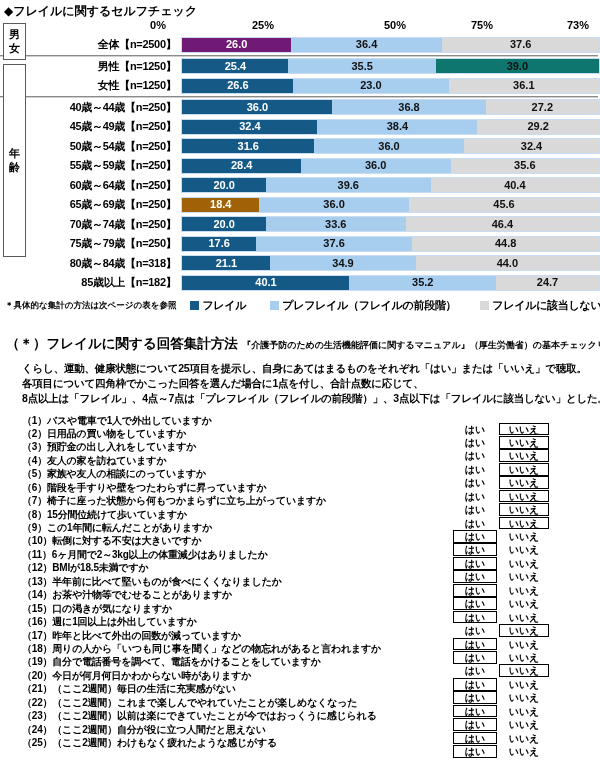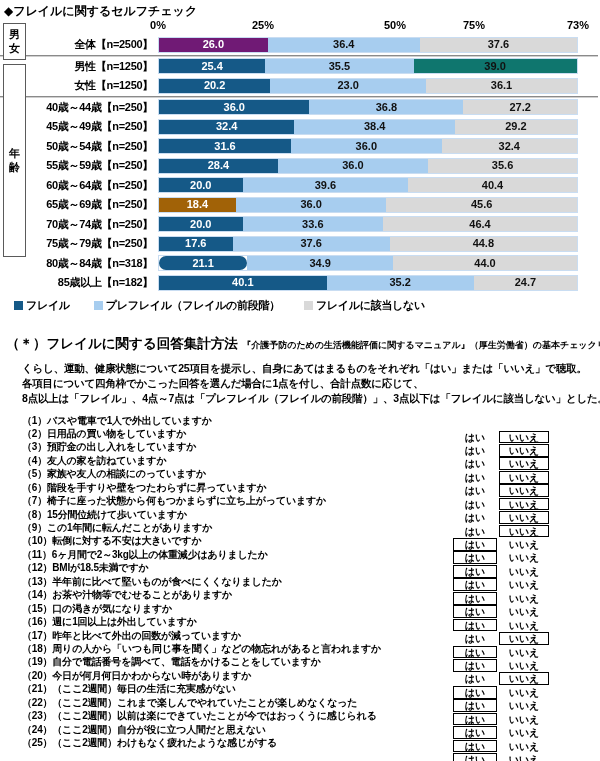--- a/index.html
+++ b/index.html
@@ -10,21 +10,21 @@
     color:#000; position:relative; overflow:hidden;
   }
   .page { width:590px; height:761px; position:relative; padding-top:3px; }
 
   
   .chart-title { font-size:12px; font-weight:bold; padding-left:4px; height:16px; }
   .axis-row { position:relative; height:16px; width:600px; }
   .axis-label { position:absolute; top:0; width:44px; text-align:center;
                 font-size:11px; font-weight:bold; }
   .chart-body { position:relative; width:600px; }
-  .chart-row { display:flex; align-items:center; height:19.5px; width:600px; }
+  .chart-row { display:flex; align-items:center; height:19.5px; width:600px;padding-left:24px; }
   .row-label { width:158px; text-align:right; padding-right:5px;
                font-size:11px; font-weight:bold; white-space:nowrap; letter-spacing:-0.3px; }
   .row-bar { width:420px; height:16px; display:flex;
              border:1px solid #C9DDF2; background:#fff; }
   .seg { height:100%; display:flex; align-items:center; justify-content:center;
          overflow:hidden; }
   .seg-label { font-size:11px; font-weight:bold; line-height:1; }
   .seg0 .seg-label { color:#fff; }
   .seg1 .seg-label, .seg2 .seg-label { color:#111; }
   .group-sep { height:2px; width:598px; border-top:1px solid #8a8a8a;
@@ -49,38 +49,38 @@
   .method-heading .h-note { font-size:9px; font-weight:bold; }
   .method-body { margin-top:7px; padding-left:16px; }
   .method-body-line { font-size:10.5px; font-weight:bold; line-height:15px;
                       white-space:nowrap; letter-spacing:-0.2px; }
 
   
   .questions { margin-top:8px; }
   .q-row { position:relative; height:13.45px; }
   .q-text { position:absolute; left:16px; top:0; font-size:10px; font-weight:bold;
             line-height:13.45px; white-space:nowrap; letter-spacing:-0.2px; }
-  .ans { position:absolute; top:17px; height:12.8px; font-size:10px; font-weight:bold;
+  .ans { position:absolute; top:9px; height:12.8px; font-size:10px; font-weight:bold;
          line-height:12.5px; text-align:center; border:1px solid transparent; }
   .ans-yes { left:447px; width:44px; }
   .ans-no  { left:493px; width:50px; }
   .ans.boxed { border:1px solid #000; background:#fff; }
 </style>
 </head>
 <body>
 
 <div class="page">
 
   <div class="chart-title">◆フレイルに関するセルフチェック</div>
 
   <div class="axis-row">
       <span class="axis-label" style="left: 136px;">0%</span>
       <span class="axis-label" style="left: 241px;">25%</span>
       <span class="axis-label" style="left: 362px; text-align: right;">50%</span>
-      <span class="axis-label" style="left: 441px; text-align: right;">75%</span>
+      <span class="axis-label" style="left: 460px;">75%</span>
       <span class="axis-label" style="left: 556px;">73%</span>
     </div>
 
   <div class="chart-body">
       <div class="chart-row">
         <div class="row-label">全体【n=2500】</div>
         <div class="row-bar">
           <div class="seg seg0" style="width: 26%; background: #701a75;">
             <span class="seg-label">26.0</span>
           </div>
@@ -104,21 +104,21 @@
           </div>
           <div class="seg seg2" style="width: 39%; background: #0f766e;">
             <span class="seg-label">39.0</span>
           </div>
         </div>
       </div>
       <div class="chart-row">
         <div class="row-label">女性【n=1250】</div>
         <div class="row-bar">
           <div class="seg seg0" style="width: 26.6%; background: rgb(21, 89, 135);">
-            <span class="seg-label">20.2</span>
+            <span class="seg-label">26.6</span>
           </div>
           <div class="seg seg1" style="width: 37.3%; background: rgb(167, 205, 239);">
             <span class="seg-label">23.0</span>
           </div>
           <div class="seg seg2" style="width: 36.1%; background: rgb(217, 217, 217);">
             <span class="seg-label">36.1</span>
           </div>
         </div>
       </div>
       <div class="group-sep"></div>
@@ -230,21 +230,21 @@
             <span class="seg-label">37.6</span>
           </div>
           <div class="seg seg2" style="width: 44.8%; background: rgb(217, 217, 217);">
             <span class="seg-label">44.8</span>
           </div>
         </div>
       </div>
       <div class="chart-row">
         <div class="row-label">80歳～84歳【n=318】</div>
         <div class="row-bar">
-          <div class="seg seg0" style="width: 21.1%; background: rgb(21, 89, 135); border-radius: 7px;">
+          <div class="seg seg0" style="width: 21.1%; background: rgb(21, 89, 135);">
             <span class="seg-label">21.1</span>
           </div>
           <div class="seg seg1" style="width: 34.9%; background: rgb(167, 205, 239);">
             <span class="seg-label">34.9</span>
           </div>
           <div class="seg seg2" style="width: 44%; background: rgb(217, 217, 217);">
             <span class="seg-label">44.0</span>
           </div>
         </div>
       </div>
@@ -266,20 +266,21 @@
         <div>男</div>
         <div>女</div>
       </div>
       <div class="group-box" style="top: 29px; height: 193px;">
         <div>年</div>
         <div>齢</div>
       </div>
     </div>
 
   <div class="legend-row">
+    <span class="chart-footnote">＊具体的な集計の方法は次ページの表を参照</span>
     <div class="legend">
         <span class="legend-item">
           <span class="legend-swatch" style="background: rgb(21, 89, 135);"></span>
           <span class="legend-label">フレイル</span>
         </span>
         <span class="legend-item">
           <span class="legend-swatch" style="background: rgb(167, 205, 239);"></span>
           <span class="legend-label">プレフレイル（フレイルの前段階）</span>
         </span>
         <span class="legend-item">

